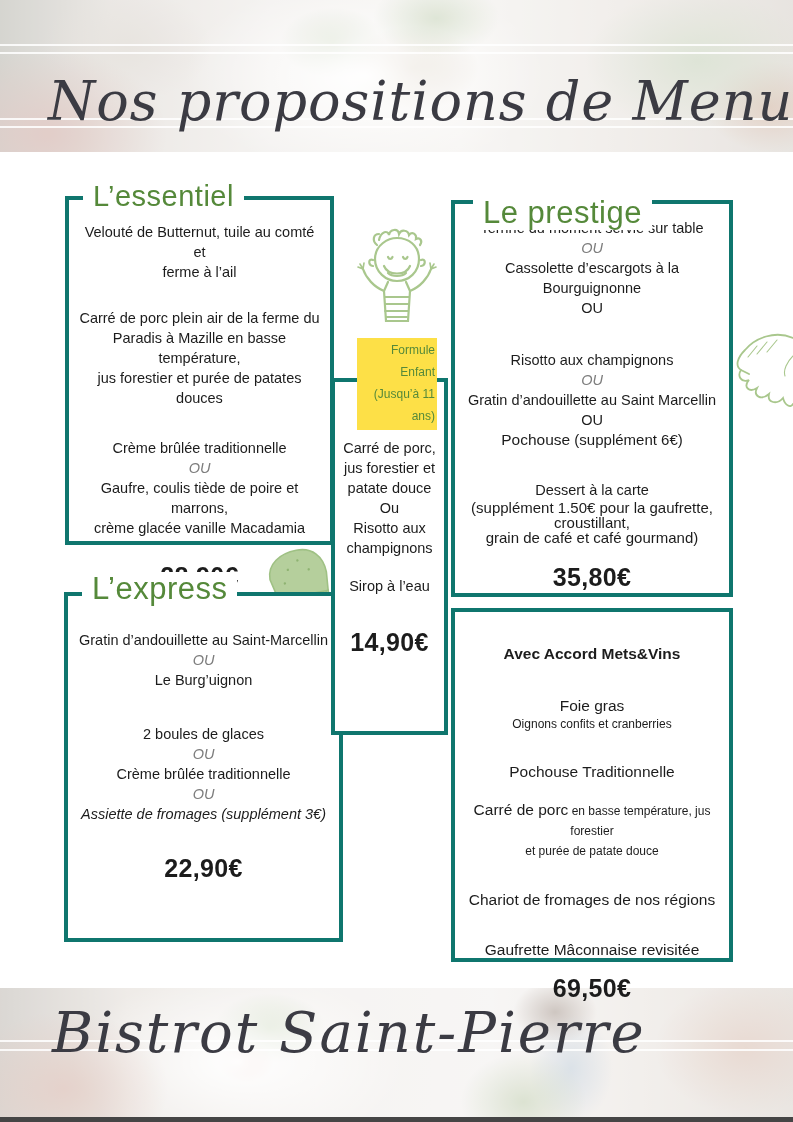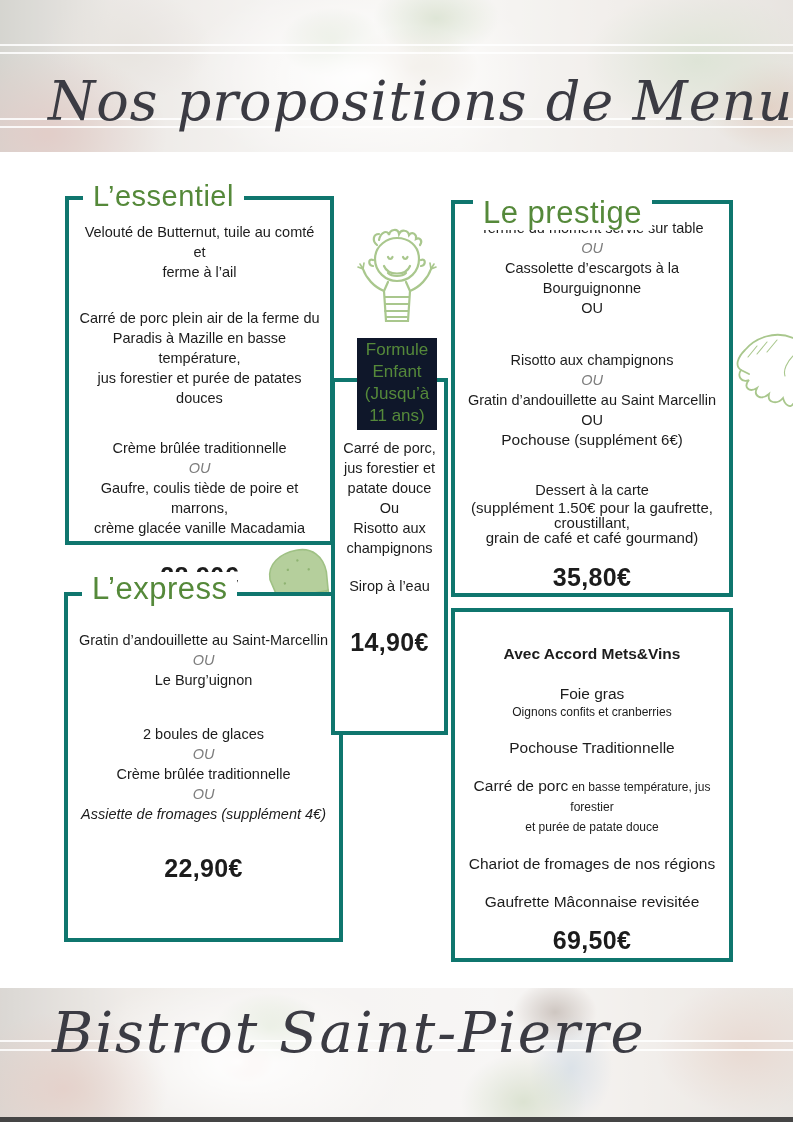--- a/index.html
+++ b/index.html
@@ -55,27 +55,27 @@
   #box-essentiel .box-title{top:-19px;left:14px;font-size:29px;}
   #box-prestige  .box-title{top:-24px;left:18px;font-size:31px;margin-top:16px;}
   #box-express   .box-title{top:-24px;left:14px;font-size:31px;}
   #box-plaisir   .box-title{top:-14px;left:16px;font-size:31px;}
 
   .item{font-size:14.5px;line-height:20px;white-space:pre-line;}
   .ou{font-size:14.5px;line-height:20px;font-style:italic;color:#7d7d7d;}
   .ou-black{font-size:14.5px;line-height:20px;}
   .small-note{font-size:15px;line-height:15px;white-space:pre-line;}
   .price{font-size:25px;font-weight:bold;letter-spacing:.3px;}
-  .lead{font-size:15.5px;}
+  .lead{font-size:15.5px;margin-top:12px;}
   .bold-line{font-size:15.5px;font-weight:bold;line-height:20px;} .g14{height:14px;} .g18{height:18px;} .g20{height:20px;}
   .g24{height:24px;} .g26{height:26px;} .g30{height:30px;} .g32{height:32px;} .g34{height:34px;}
 
   
-  #enfant-label{position:absolute;left:357px;top:338px;width:76px;background:#0f172a;
-                color:#55893a;font-size:17px;line-height:22px;text-align:center;
+  #enfant-label{position:absolute;left:357px;top:338px;width:76px;background:#fde047;
+                color:#55893a;font-size:12px;line-height:22px;text-align:right;
                 z-index:6;padding:1px 2px 3px;white-space:pre-line;}
 
   
   .doodle{position:absolute;z-index:1;}
   #kid-doodle{left:346px;top:224px;}
   #pot-doodle{left:258px;top:540px;z-index:0;}
   #hand-doodle{left:735px;top:316px;}
 </style>
 </head>
 <body>
@@ -174,21 +174,21 @@
   <div class="menu-box" id="box-express">
     <div class="box-title">L’express</div>
     <div class="item">Gratin d’andouillette au Saint-Marcellin</div>
     <div class="ou">OU</div>
     <div class="item">Le Burg’uignon</div>
     <div class="g34"></div>
     <div class="item">2 boules de glaces</div>
     <div class="ou">OU</div>
     <div class="item">Crème brûlée traditionnelle</div>
     <div class="ou">OU</div>
-    <div class="item" style="font-style:italic;">Assiette de fromages (supplément 4€)</div>
+    <div class="item" style="font-style:italic;">Assiette de fromages (supplément 3€)</div>
     <div class="g30"></div>
     <div class="price">22,90€</div>
   </div>
 
   <div class="menu-box" id="box-plaisir">
     <div class="bold-line">Avec Accord Mets&amp;Vins</div>
     <div class="g20"></div>
     <div class="item lead">Foie gras</div>
     <div class="small-note" style="font-size:12px;line-height:16px;">Oignons confits et cranberries</div>
     <div class="g18"></div>

